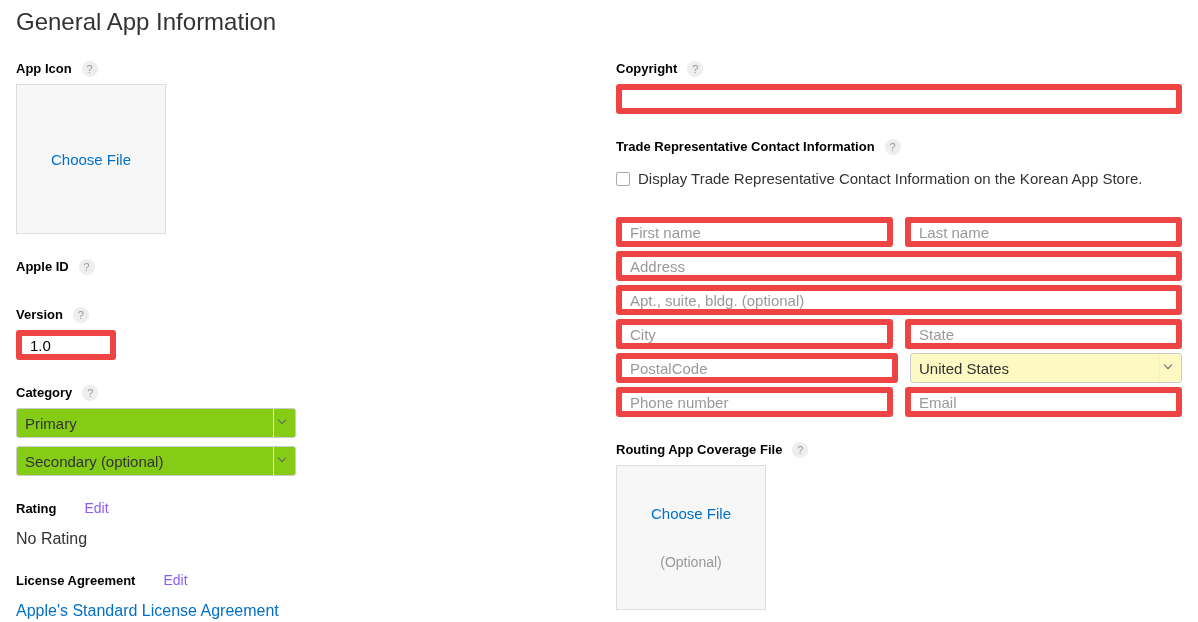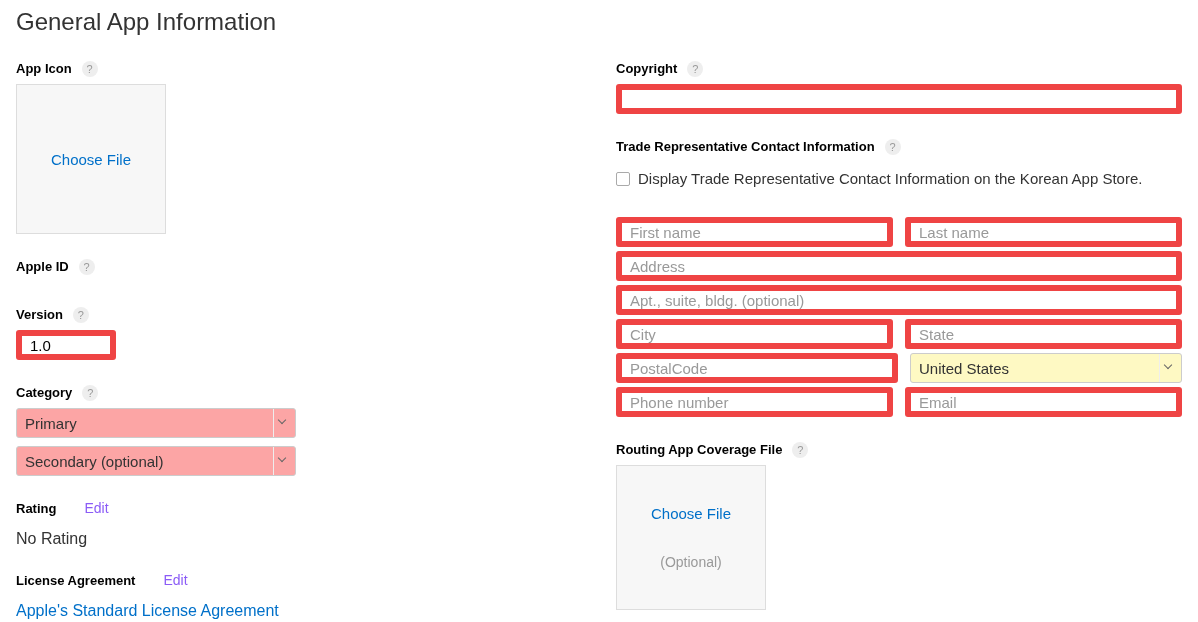--- a/index.html
+++ b/index.html
@@ -104,21 +104,21 @@
       position: relative;
       width: 280px;
       height: 30px;
       border: 1px solid #ccc;
       border-radius: 3px;
       display: flex;
       align-items: center;
       padding: 0 8px;
       cursor: pointer;
       margin-bottom: 8px;
-      background: #fca5a5;
+      background: #84cc16;
       font-size: 15px;
     }
     .select-caret {
       position: absolute;
       right: 4px;
       top: 0;
       bottom: 0;
       width: 18px;
       display: flex;
       align-items: center;

